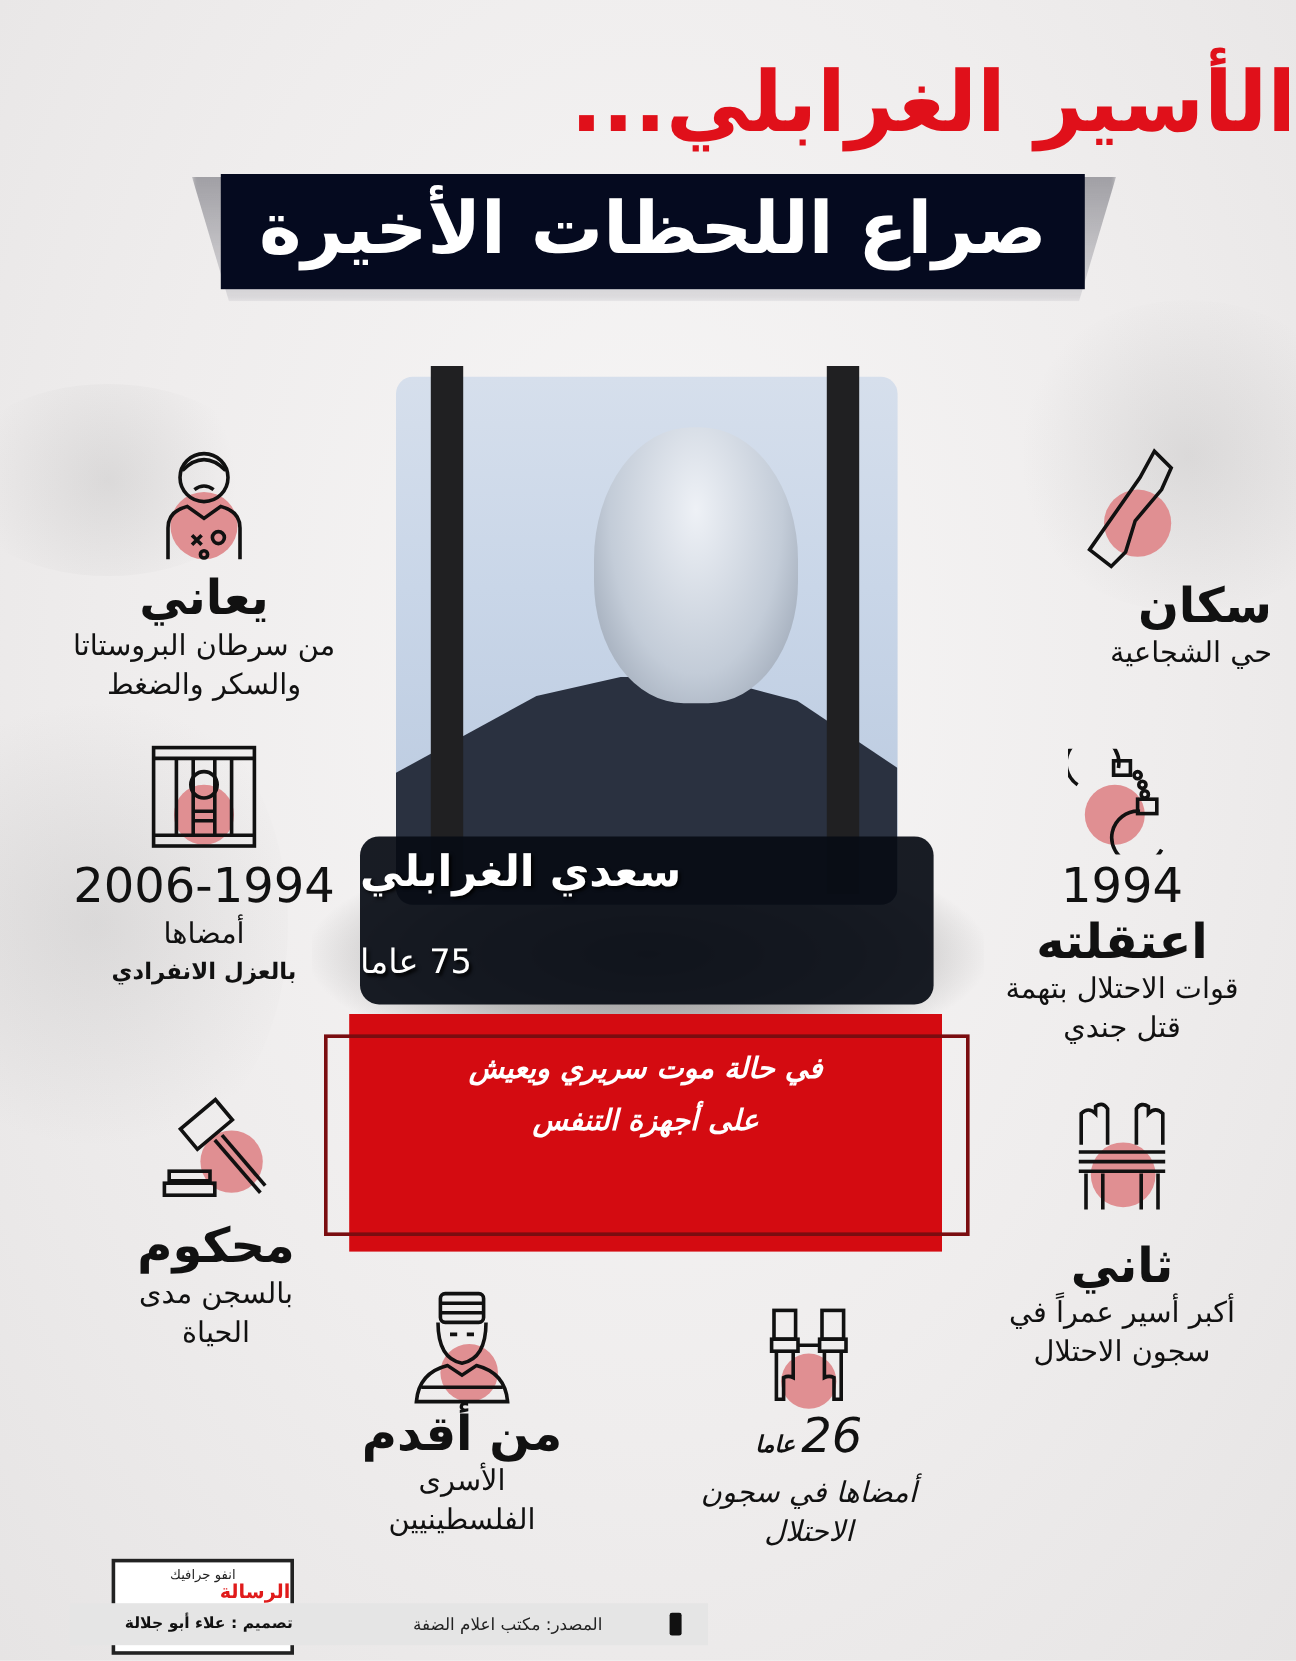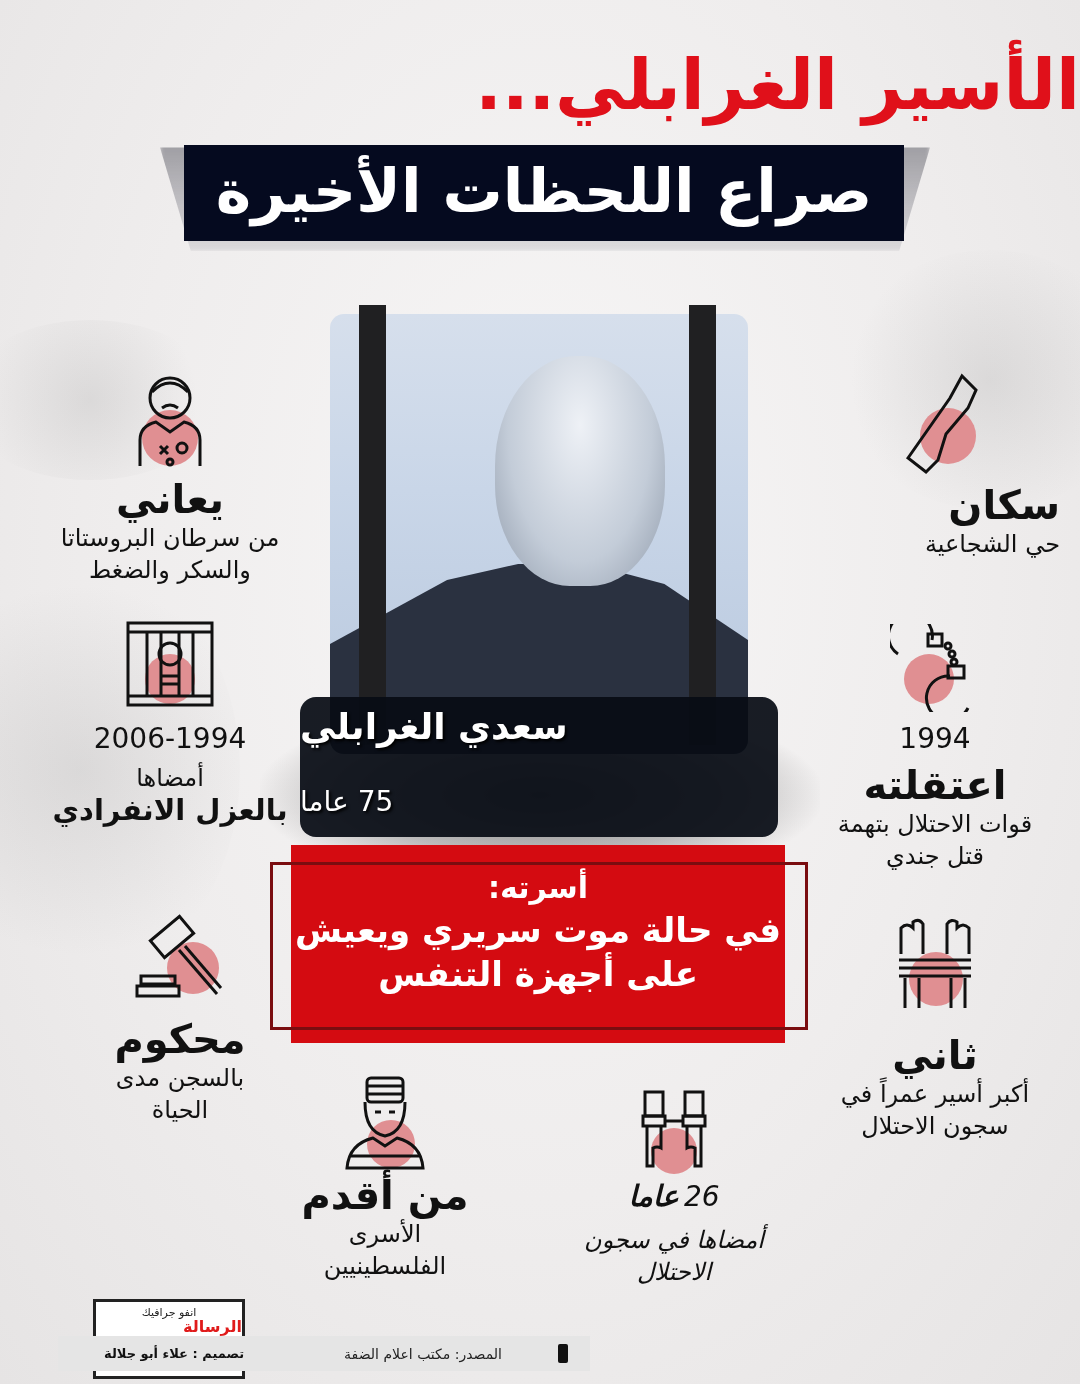--- a/index.html
+++ b/index.html
@@ -69,33 +69,33 @@
   }
   .family-frame {
     position: absolute; top: 862px; left: 270px; width: 538px; height: 168px;
     border: 3px solid #7a0d10;
   }
   .family-text {
     position: absolute; top: 868px; left: 291px; width: 494px; text-align: center;
     color: #fff; font-weight: bold;
   }
   .family-text .lbl { font-size: 30px; line-height: 40px; }
-  .family-text .l1, .family-text .l2 { font-size: 34px; line-height: 44px; }
+  .family-text .l1, .family-text .l2 { font-size: 24px; line-height: 44px; font-style: italic; }
 
   
   .info { position: absolute; text-align: center; }
   .info .icon { position: relative; margin: 0 auto; }
   .info .dot {
     position: absolute; border-radius: 50%; background: #e08f92;
   }
   .info svg { position: absolute; left: 0; top: 0; }
   .t-bold { font-weight: bold; font-size: 40px; line-height: 46px; color: #111; }
-  .t-big { font-size: 28px; line-height: 46px; color: #111; }
+  .t-big { font-size: 40px; line-height: 46px; color: #111; }
   .t-reg { font-size: 24px; line-height: 32px; color: #111; }
-  .t-boldsm { font-size: 29px; line-height: 32px; font-weight: bold; color: #111; }
+  .t-boldsm { font-size: 19px; line-height: 32px; font-weight: bold; color: #111; }
 
   
   .footer-logo {
     position: absolute; top: 1299px; left: 93px; width: 152px; height: 80px;
     border: 3px solid #222; background: #fff;
   }
   .footer-logo .info-g { font-size: 11px; text-align: center; margin-top: 4px; color: #222; }
   .footer-logo .brand { color: #e01b1b; font-weight: bold; font-size: 16px; text-align: right; line-height: 16px; }
   .footer-bar {
     position: absolute; top: 1336px; left: 58px; width: 532px; height: 35px;
@@ -128,21 +128,20 @@
 <div class="bar" style="left:689px;"></div>
 
 <div class="name-card">
   <div class="name">سعدي الغرابلي</div>
   <div class="age">75 عاما</div>
 </div>
 
 <div class="family-box"></div>
 <div class="family-frame"></div>
 <div class="family-text">
-  <div class="lbl">أسرته:</div>
   <div class="l1">في حالة موت سريري ويعيش</div>
   <div class="l2">على أجهزة التنفس</div>
 </div>
 
 <div class="info" style="left:40px;top:370px;width:260px;">
   <div class="icon" style="width:80px;height:100px;">
     <div class="dot" style="left:12px;top:40px;width:56px;height:56px;"></div>
     <svg width="80" height="100" viewBox="0 0 80 100" fill="none" stroke="#111" stroke-width="3">
       <circle cx="40" cy="28" r="20"></circle>
       <path d="M22 22 Q40 4 58 22"></path>

